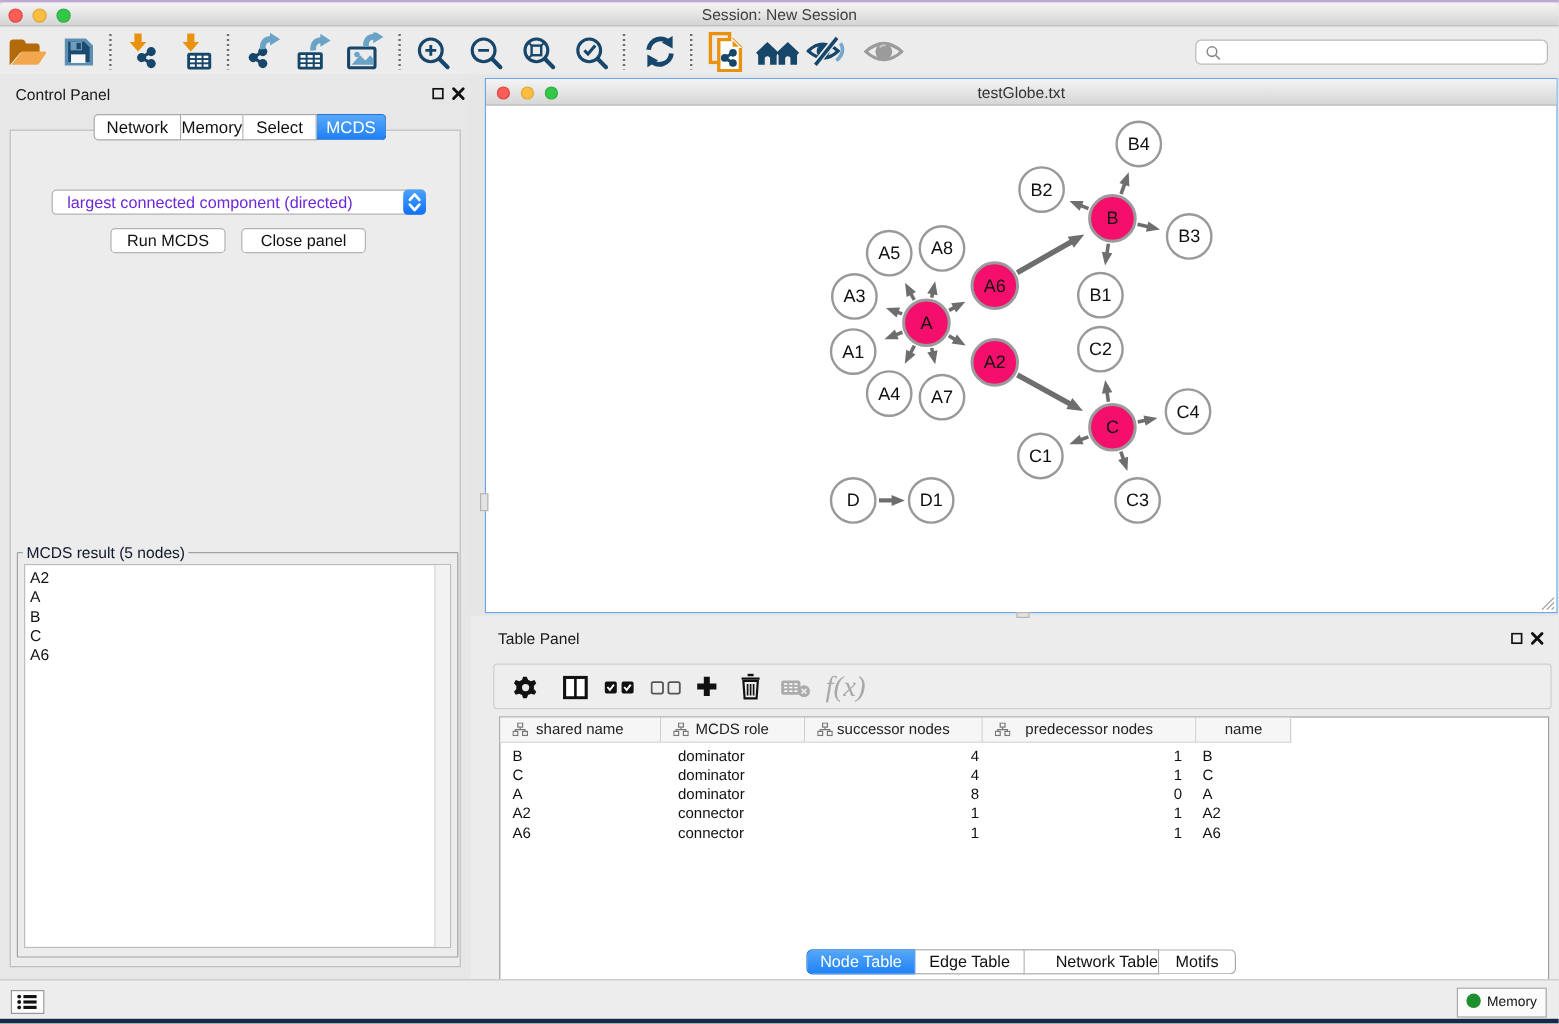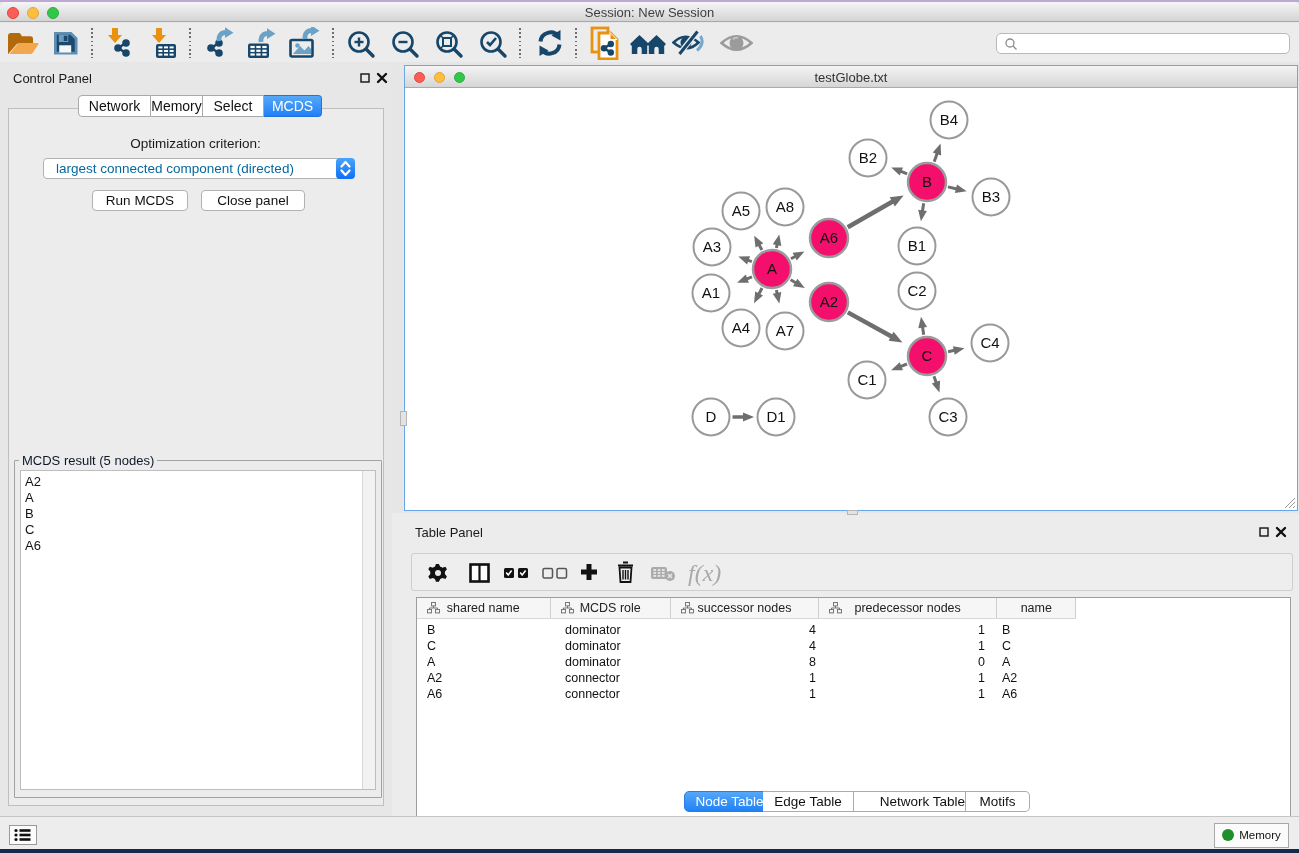--- a/index.html
+++ b/index.html
@@ -17,21 +17,21 @@
 
 #ctl{left:0;top:62px;width:391px;height:754px;background:#e7e7e7;}
 #ctl .hdr{position:absolute;left:13px;top:9px;font-size:13px;color:#1a1a1a;}
 .winbtn{position:absolute;font-size:11px;color:#111;}
 #tabs{position:absolute;left:78px;top:33px;height:22px;}
 .tab{position:absolute;top:0;height:22px;background:#fff;border:1px solid #a9a9a9;border-left:none;font-size:14px;color:#111;text-align:center;line-height:21px;}
 .tab.first{border-left:1px solid #a9a9a9;border-radius:4px 0 0 4px;}
 .tab.sel{background:linear-gradient(#58a8f8,#1f80f6);color:#fff;border-color:#1f74dd;border-radius:0 4px 4px 0;}
 #innerpanel{position:absolute;left:8px;top:46px;width:376px;height:698px;background:#ececec;border:1px solid #bfbfbf;}
 #optlabel{position:absolute;left:0;width:391px;top:74px;text-align:center;font-size:13.5px;color:#1a1a1a;}
-#combo{position:absolute;left:43px;top:96px;width:311px;height:21px;background:#fff;border:1px solid #b2b2b2;border-radius:4px;font-size:13.5px;color:#0369a1;line-height:19px;padding-left:12px;}
+#combo{position:absolute;left:43px;top:96px;width:311px;height:21px;background:#fff;border:1px solid #b2b2b2;border-radius:4px;font-size:13.5px;color:#6d28d9;line-height:19px;padding-left:12px;}
 #combostep{position:absolute;left:336px;top:96px;width:19px;height:21px;border-radius:4px;background:linear-gradient(#4ba3fb,#0e70f5);}
 .btn{position:absolute;top:128px;height:21px;background:#fff;border:1px solid #b2b2b2;border-radius:4px;font-size:13.5px;color:#111;text-align:center;line-height:19px;}
 #fieldset{position:absolute;left:14px;top:398px;width:368px;height:338px;border:1px solid #a2a2a2;border-radius:1px;}
 #legend{position:absolute;left:19px;top:391px;background:#ececec;padding:0 3px;font-size:13px;color:#0f172a;}
 #listbox{position:absolute;left:20px;top:408px;width:356px;height:320px;background:#fff;border:1px solid #bdbdbd;font-size:13px;color:#111;line-height:16px;padding:3px 0 0 4px;}
 #listscroll{position:absolute;left:362px;top:409px;width:13px;height:318px;background:#f2f2f2;border-left:1px solid #d8d8d8;}
 
 #netwin{z-index:2;left:404px;top:65px;width:894px;height:446px;border:1px solid #6aa7e8;background:#fff;}
 #nettitle{position:absolute;left:0;top:0;width:100%;height:22px;background:linear-gradient(#f4f4f4,#d6d6d6);border-bottom:1px solid #aaa;}
 #nettitle .title{position:absolute;left:0;right:0;top:4px;text-align:center;font-size:13px;color:#333;}
@@ -194,21 +194,20 @@
   <svg class="winbtn" style="left:376px;top:10px" width="12" height="12" viewBox="0 0 12 12">
       <path d="M2 2 L10 10 M10 2 L2 10" stroke="#111" stroke-width="2.4" stroke-linecap="round"></path>
     </svg>
   <div id="innerpanel"></div>
   <div id="tabs">
     <div class="tab first" style="left:0px;width:73px;">Network</div>
     <div class="tab" style="left:73px;width:52px;">Memory</div>
     <div class="tab" style="left:125px;width:61px;">Select</div>
     <div class="tab sel" style="left:186px;width:58px;">MCDS</div>
   </div>
-  <div id="optlabel">Optimization criterion:</div>
   <div id="combo">largest connected component (directed)</div>
   <div id="combostep"><svg width="19" height="21" viewBox="0 0 19 21">
         <path d="M5.5 8.5 L9.5 4 L13.5 8.5" fill="none" stroke="#fff" stroke-width="2.2" stroke-linecap="round" stroke-linejoin="round"></path>
         <path d="M5.5 12.5 L9.5 17 L13.5 12.5" fill="none" stroke="#fff" stroke-width="2.2" stroke-linecap="round" stroke-linejoin="round"></path>
       </svg></div>
   <div class="btn" style="left:92px;width:96px;">Run MCDS</div>
   <div class="btn" style="left:201px;width:104px;">Close panel</div>
   <div id="fieldset"></div>
   <div id="legend">MCDS result (5 nodes)</div>
   <div id="listbox">A2<br>A<br>B<br>C<br>A6</div>
@@ -410,21 +409,21 @@
   <div class="td" style="left:302px;top:72px;width:97px;text-align:right;">1</div>
   <div class="td" style="left:480px;top:72px;width:88px;text-align:right;">1</div>
   <div class="td" style="left:585px;top:72px;">A2</div>
   <div class="td" style="left:10px;top:88px;">A6</div>
   <div class="td" style="left:148px;top:88px;">connector</div>
   <div class="td" style="left:302px;top:88px;width:97px;text-align:right;">1</div>
   <div class="td" style="left:480px;top:88px;width:88px;text-align:right;">1</div>
   <div class="td" style="left:585px;top:88px;">A6</div>
 </div>
 <div id="bottomtabs" class="abs">
-  <div class="btab first" style="left:12px;width:91px;">Node Table</div>
+  <div class="btab first" style="left:0px;width:91px;">Node Table</div>
   <div class="btab" style="left:91px;width:91px;">Edge Table</div>
   <div class="btab" style="left:182px;width:112px;text-align:right;">Network Table</div>
   <div class="btab last" style="left:294px;width:64px;">Motifs</div>
 </div>
 <div id="statusbar" class="abs">
   <div id="listbtn"><svg width="26" height="18" viewBox="0 0 26 18">
         <circle cx="6" cy="4.5" r="1.6" fill="#111"></circle>
         <circle cx="6" cy="9" r="1.6" fill="#111"></circle>
         <circle cx="6" cy="13.5" r="1.6" fill="#111"></circle>
         <rect x="9.5" y="3.2" width="11" height="2.6" fill="#111"></rect>

